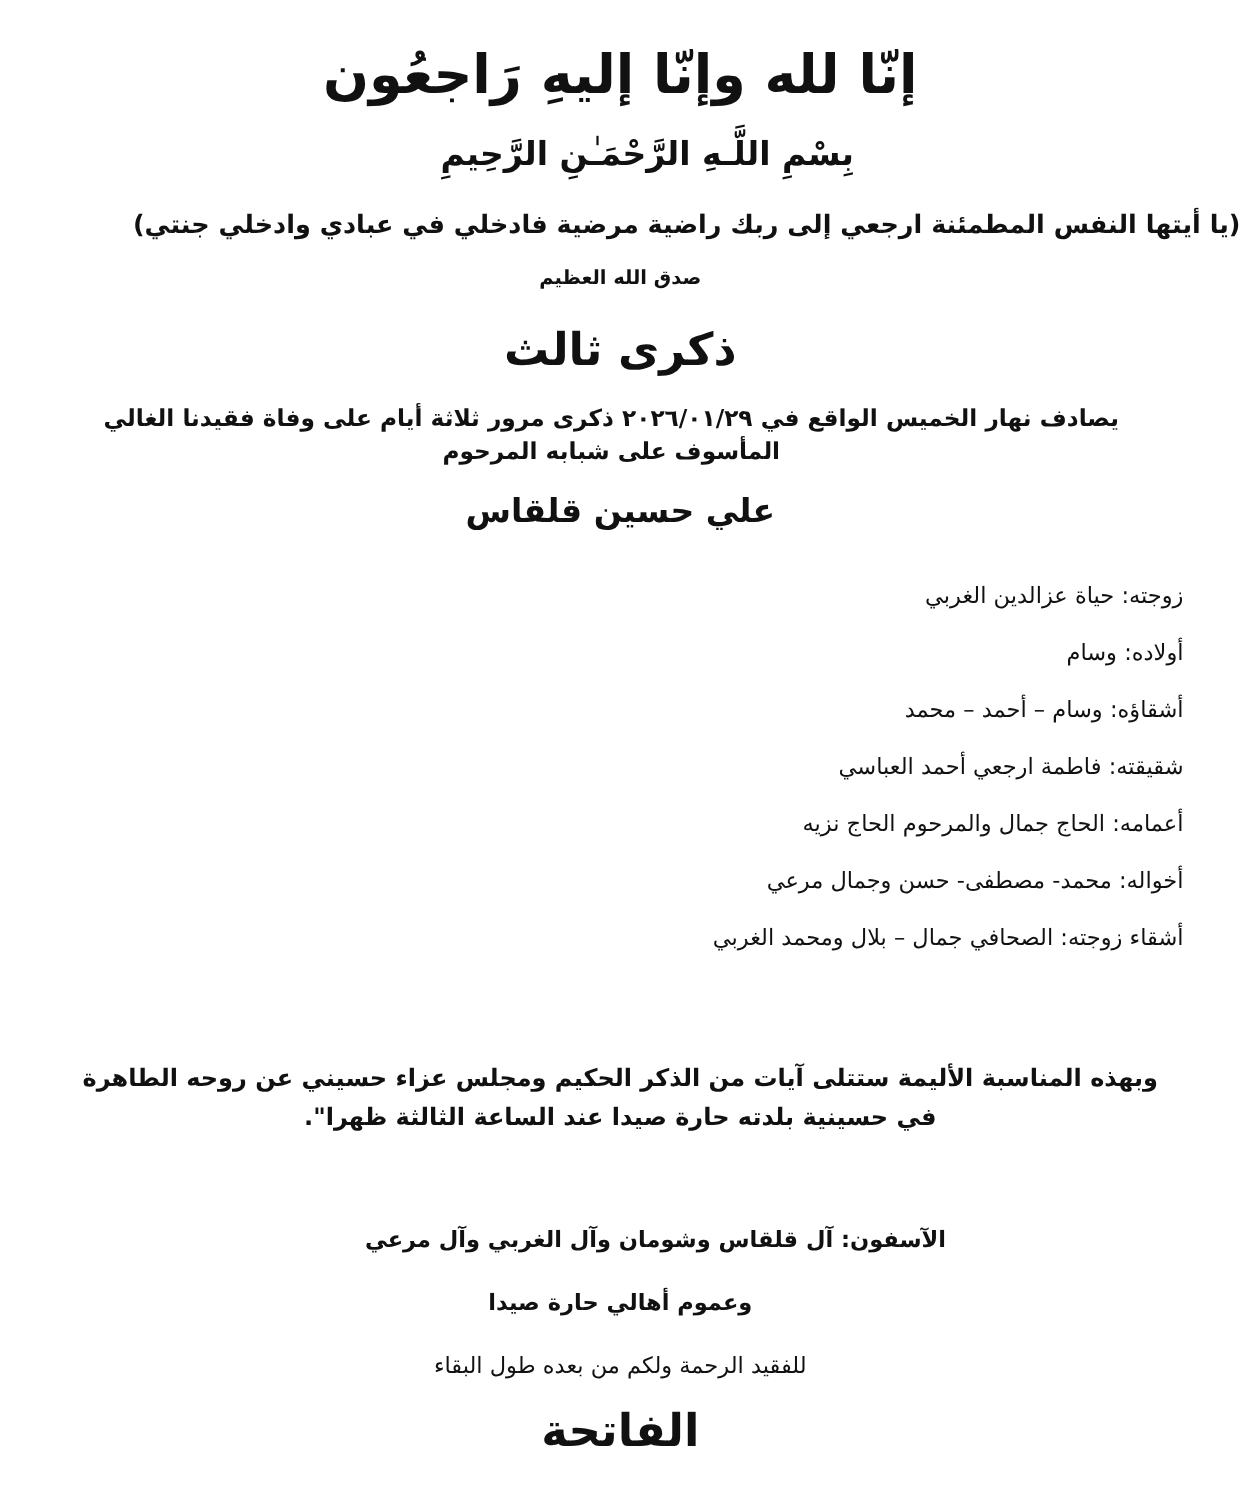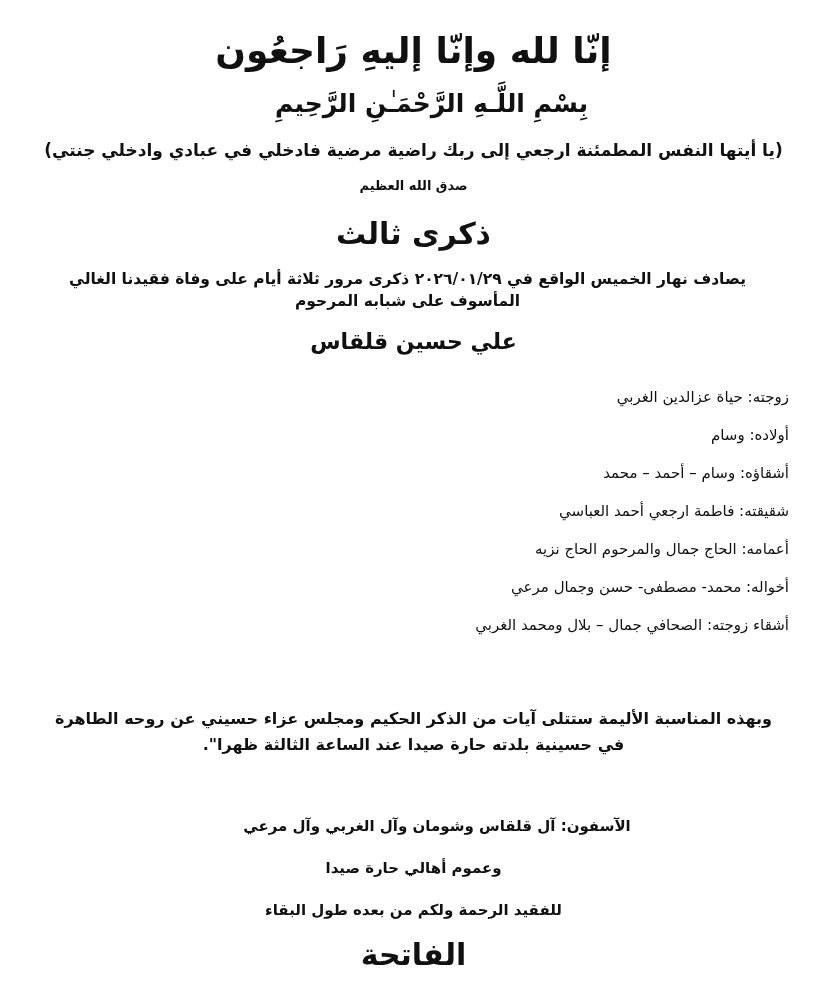--- a/index.html
+++ b/index.html
@@ -31,30 +31,31 @@
     text-align: center;
   }
   .title-main {
     top: 26px;
     font-size: 36px;
     font-weight: bold;
     line-height: 50px;
   }
   .bismillah {
     top: 90px;
-    font-size: 25px;
+    font-size: 22px;
     font-weight: bold;
     line-height: 28px;
     margin-left: 36px;
   }
   .verse {
     top: 137px;
     font-size: 17px;
     font-weight: bold;
     line-height: 26px;
+    text-align: right;
   }
   .sadaqa {
     top: 175px;
     font-size: 13px;
     font-weight: bold;
     line-height: 22px;
   }
   .heading-dhikra {
     top: 212px;
     font-size: 30px;
@@ -110,21 +111,21 @@
   }
   .community {
     top: 856px;
     font-size: 15px;
     font-weight: bold;
     line-height: 24px;
   }
   .condolence {
     top: 898px;
     font-size: 15px;
-    font-weight: bold;
+    font-weight: normal;
     line-height: 24px;
   }
   .fatiha {
     top: 932px;
     font-size: 30px;
     font-weight: bold;
     line-height: 46px;
   }
 </style>
 </head>

